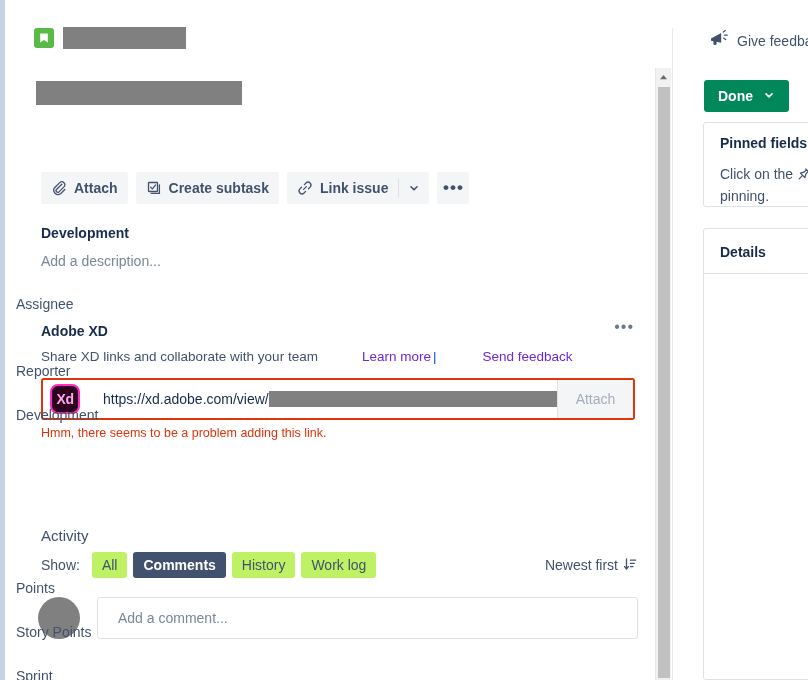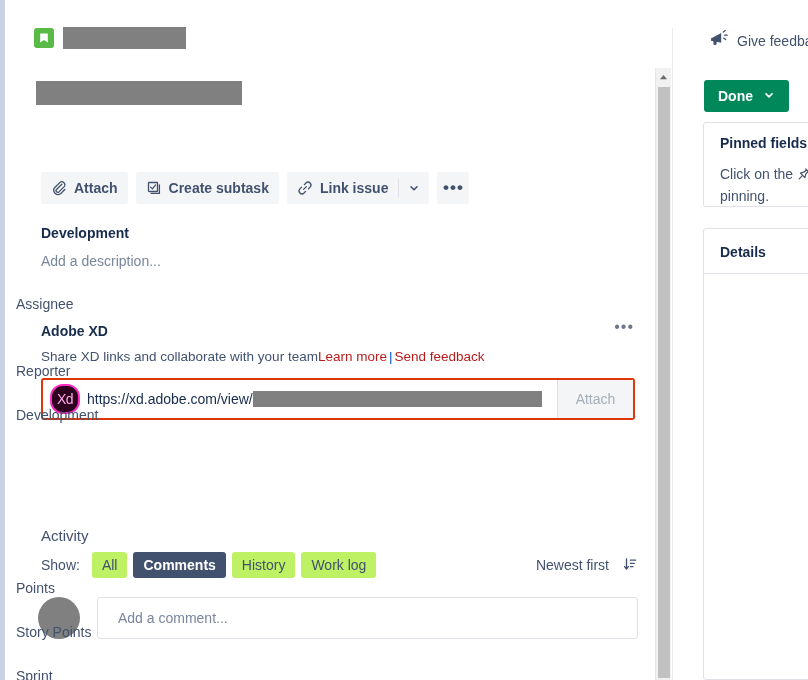--- a/index.html
+++ b/index.html
@@ -168,23 +168,24 @@
   #xd-sub {
     font-size: 13.5px;
     color: #42526e;
   }
   .xd-links {
     font-size: 13.5px;
     color: #0052cc;
     white-space: nowrap;
   }
   .xd-links a {
-    color: #b91c1c;
+    color: #6d28d9;
     text-decoration: none;
     cursor: pointer;
+    margin-left: 44px;
   }
   .xd-link-sep { color: #0052cc; margin: 0 2px; }
 
   
   #xd-input-row {
     position: absolute;
     left: 34px; top: 378px;
     width: 594px;
     height: 42px;
     border: 2px solid #de350b;
@@ -196,38 +197,39 @@
   }
   #xd-logo-wrap {
     width: 44px;
     display: flex;
     align-items: center;
     justify-content: center;
     flex: none;
   }
   #xd-logo {
     width: 30px; height: 30px;
-    border-radius: 13px;
+    border-radius: 8px;
     background: #2e001f;
     border: 2px solid #ff2bc2;
     box-sizing: border-box;
     display: flex;
     align-items: center;
     justify-content: center;
     color: #ffa8e8;
     font-family: "Liberation Sans", sans-serif;
     font-size: 14px;
-    font-weight: normal;
+    font-weight: bold;
     letter-spacing: -0.5px;
   }
   #xd-url-area {
     flex: 1;
     display: flex;
     align-items: center;
     overflow: hidden;
+    margin-left: 16px;
   }
   #xd-url-text {
     font-size: 14px;
     color: #172b4d;
     white-space: nowrap;
   }
   #xd-url-redact {
     height: 16px;
     width: 289px;
     background: #808080;
@@ -279,21 +281,21 @@
   }
   .pill.selected {
     background: #42526e;
     color: #ffffff;
     font-weight: bold;
   }
   #sort-control {
     margin-left: auto;
     display: flex;
     align-items: center;
-    gap: 14px;
+    gap: 5px;
     color: #42526e;
     font-size: 14px;
     cursor: pointer;
     justify-content: center;
   }
 
   
   #comment-area {
     position: absolute;
     left: 31px; top: 597px;
@@ -542,20 +544,21 @@
   <div id="xd-input-row">
     <span id="xd-logo-wrap">
       <span id="xd-logo">Xd</span>
     </span>
     <span id="xd-url-area">
       <span id="xd-url-text">https://xd.adobe.com/view/</span>
       <span id="xd-url-redact"></span>
     </span>
     <button id="xd-attach-btn">Attach</button>
   </div>
+  <div id="xd-error">Hmm, there seems to be a problem adding this link.</div>
 
   <div class="section-heading" id="activity-heading">Activity</div>
   <div id="activity-row">
     <span id="show-label">Show:</span>
     <button class="pill">All</button>
     <button class="pill selected">Comments</button>
     <button class="pill">History</button>
     <button class="pill">Work log</button>
     <span id="sort-control">
       <span>Newest first</span>

